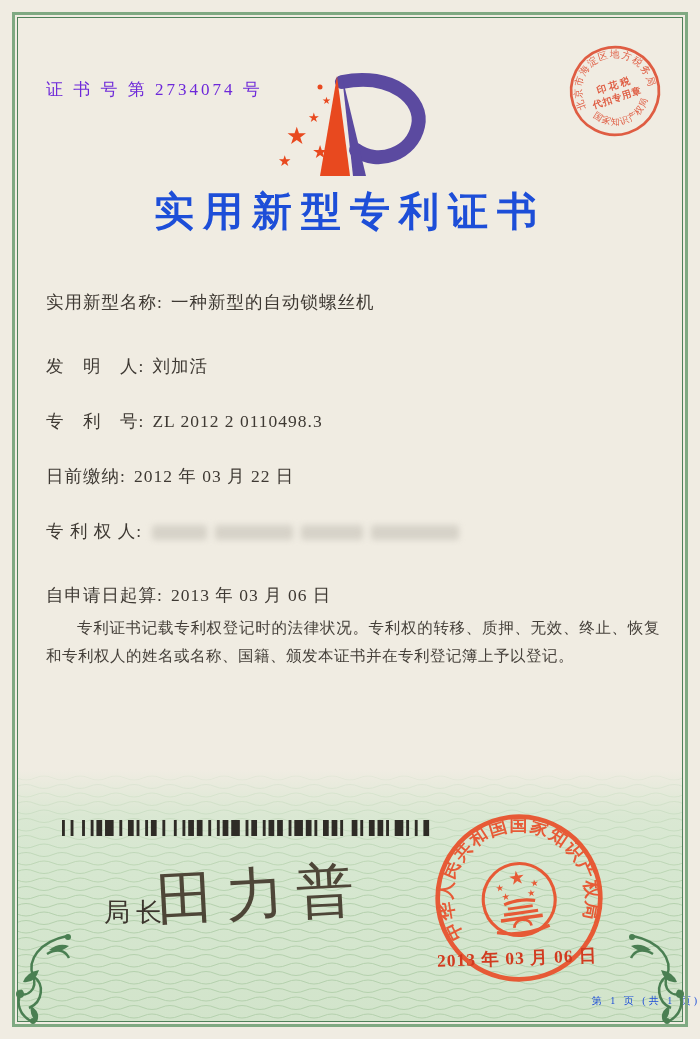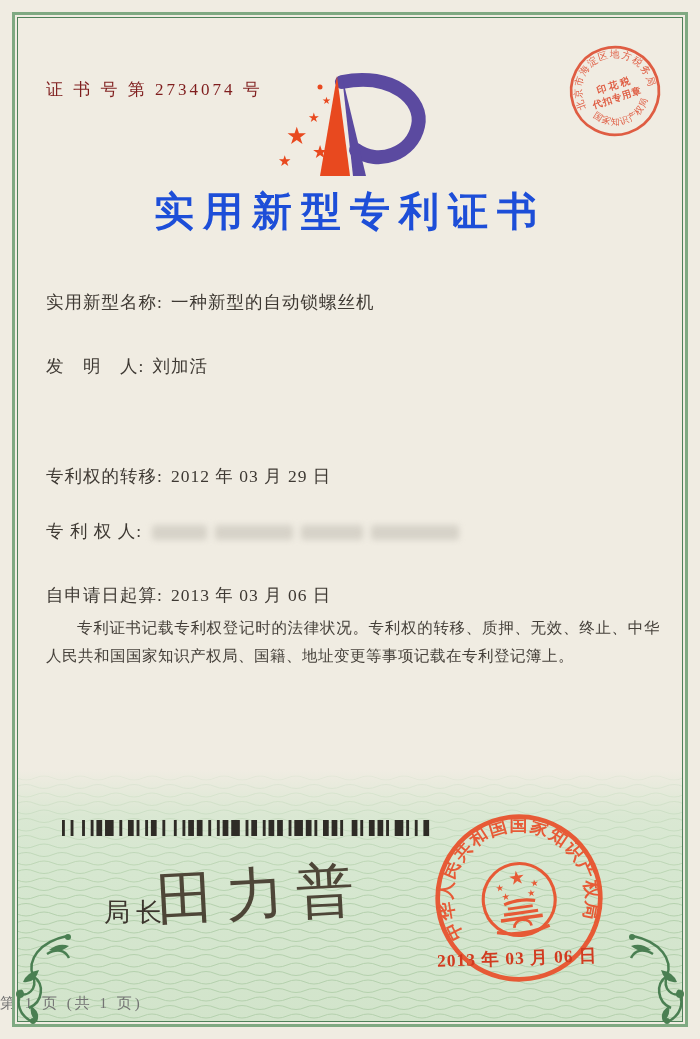--- a/index.html
+++ b/index.html
@@ -10,21 +10,21 @@
   }
   
   .frame{position:absolute;inset:12px;border:3px solid #7fa982;z-index:5;pointer-events:none;}
   .frame-inner{position:absolute;inset:2px;border:1px solid #4f815a;}
   
   .green-section{
     position:absolute;left:17px;right:17px;bottom:17px;height:252px;z-index:1;
     background:linear-gradient(180deg,rgba(214,231,208,0) 0%,rgba(214,231,208,.85) 18%,#d6e7d0 40%,#d2e4cb 100%);
   }
   .green-section svg{position:absolute;inset:0;width:100%;height:100%;}
-  .cert-no{position:absolute;left:46px;top:78px;font-size:17px;letter-spacing:3px;color:#7f1d1d;z-index:2;}
+  .cert-no{position:absolute;left:46px;top:78px;font-size:17px;letter-spacing:3px;color:#6d28d9;z-index:2;}
   .logo{position:absolute;left:268px;top:70px;width:164px;height:114px;z-index:2;}
   .tax-stamp{position:absolute;left:568px;top:44px;width:94px;height:94px;transform:rotate(-18deg);z-index:2;opacity:.88;}
   .title{
     position:absolute;left:0;right:0;top:184px;margin:0;text-align:center;z-index:2;
     font-size:40px;font-weight:700;letter-spacing:9px;color:#1d4ed8;
   }
   .field{position:absolute;left:46px;font-size:17.5px;letter-spacing:1px;color:#3e3933;z-index:2;white-space:nowrap;}
   .f-name{top:290px;}
   .f-inventor{top:354px;}
   .f-patno{top:409px;}
@@ -38,21 +38,21 @@
   .paras p{margin:0;text-indent:2em;font-size:15.5px;line-height:28px;text-align:justify;color:#45403a;letter-spacing:.5px;}
   .barcode{position:absolute;left:62px;top:820px;width:370px;height:16px;z-index:2;}
   .barcode svg{width:100%;height:100%;}
   .director{position:absolute;left:104px;top:895px;font-size:26px;letter-spacing:6px;color:#3c362e;z-index:3;}
   .signature{
     position:absolute;left:156px;top:856px;font-size:58px;letter-spacing:12px;color:#43392c;
     transform:rotate(-3deg);z-index:3;font-weight:500;opacity:.92;
   }
   .seal{position:absolute;left:433px;top:812px;width:172px;height:172px;transform:rotate(-8deg);z-index:3;opacity:.93;}
   .seal-date{position:absolute;left:437px;top:946px;font-size:17.5px;letter-spacing:1px;color:#d23b20;z-index:4;transform:rotate(-2deg);font-weight:600;}
-  .page-note{position:absolute;left:0;right:0;top:994px;text-align:left;font-size:15px;letter-spacing:3px;color:#737373;z-index:3;}
+  .page-note{position:absolute;left:0;right:0;top:994px;text-align:right;font-size:10px;letter-spacing:3px;color:#1d4ed8;z-index:3;}
   .ornament{position:absolute;bottom:13px;width:58px;height:94px;z-index:6;}
   .ornament.left{left:13px;}
   .ornament.right{right:13px;transform:scaleX(-1);}
 </style>
 </head>
 <body>
 
 <div class="sheet">
 
   <div class="frame">
@@ -128,37 +128,40 @@
   </div>
 
   <h1 class="title">实用新型专利证书</h1>
 
   <div class="field f-inventor">
     <span>发　明　人:</span><span class="val">刘加活</span>
   </div>
   <div class="field f-name">
     <span>实用新型名称:</span><span class="val">一种新型的自动锁螺丝机</span>
   </div>
+  <div class="field f-patno">
+    <span>专　利　号:</span><span class="val">ZL 2012 2 0110498.3</span>
+  </div>
   <div class="field f-filing">
-    <span>专利权的转移:</span><span class="val">2012 年 03 月 29 日</span>
+    <span>日前缴纳:</span><span class="val">2012 年 03 月 22 日</span>
   </div>
   <div class="field f-patentee">
     <span>专 利 权 人:</span><span class="redact">
         <i style="width:55px"></i>
         <i style="width:78px"></i>
         <i style="width:62px"></i>
         <i style="width:88px"></i>
       </span>
   </div>
   <div class="field f-grant">
     <span>自申请日起算:</span><span class="val">2013 年 03 月 06 日</span>
   </div>
 
   <div class="paras">
-    <p>专利证书记载专利权登记时的法律状况。专利权的转移、质押、无效、终止、中华人民共和国国家知识产权局、国籍、地址变更等事项记载在专利登记簿上。</p>
+    <p>专利证书记载专利权登记时的法律状况。专利权的转移、质押、无效、终止、恢复和专利权人的姓名或名称、国籍、颁发本证书并在专利登记簿上予以登记。</p>
   </div>
 
   <div class="barcode">
     <svg id="bc" preserveAspectRatio="none" viewBox="0 0 258 16">
         <rect x="0" y="0" width="2" height="16" fill="#2e2b26"></rect>
         <rect x="6" y="0" width="2" height="16" fill="#2e2b26"></rect>
         <rect x="14" y="0" width="2" height="16" fill="#2e2b26"></rect>
         <rect x="20" y="0" width="2" height="16" fill="#2e2b26"></rect>
         <rect x="24" y="0" width="4" height="16" fill="#2e2b26"></rect>
         <rect x="30" y="0" width="6" height="16" fill="#2e2b26"></rect>

